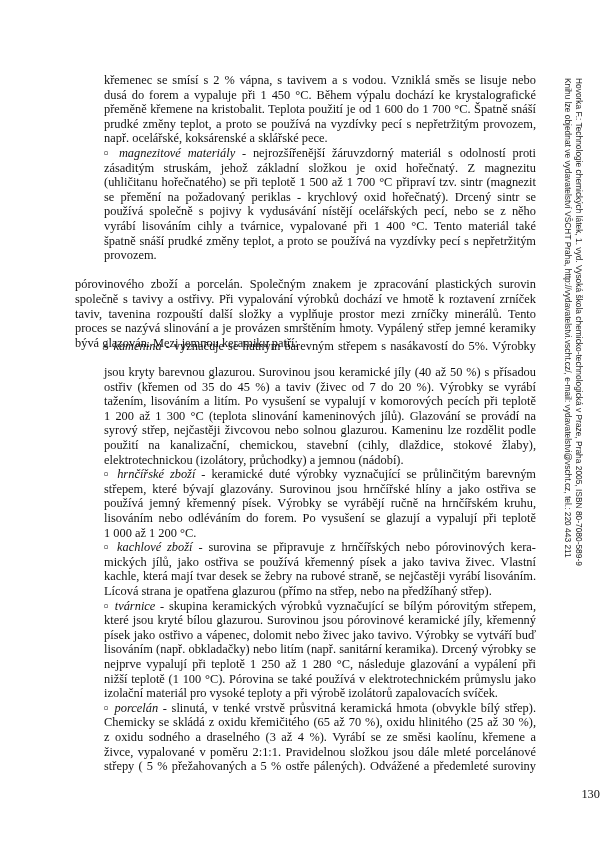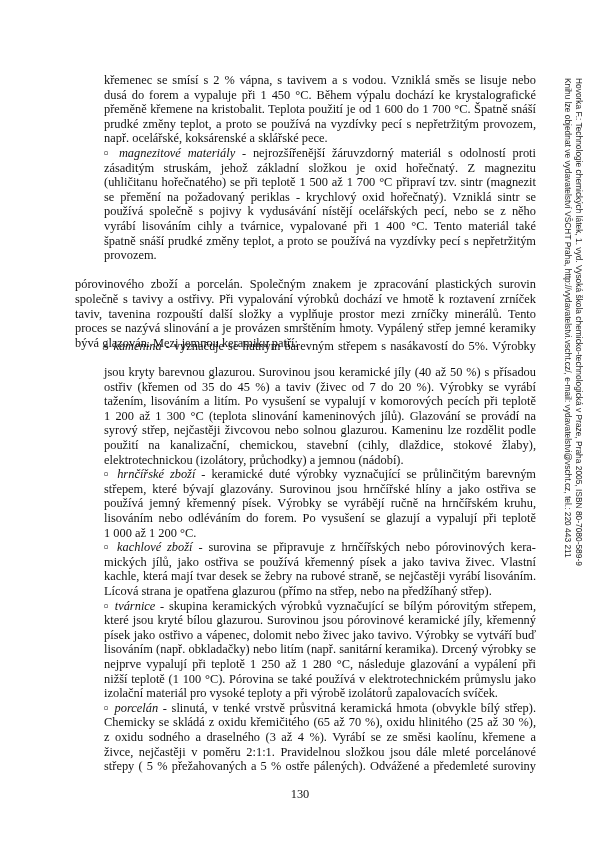--- a/index.html
+++ b/index.html
@@ -28,21 +28,21 @@
     width:560px;
     transform-origin: 0 0;
     transform: rotate(90deg) translateY(-32px);
     font-family: "Liberation Sans", "DejaVu Sans", sans-serif;
     font-size:8.4px;
     line-height:11px;
     color:#222;
     white-space:nowrap;
   }
   .pagenum {
-    position:absolute; left:0; width:600px; top:787px; text-align:center;
+    position:absolute; left:0; width:600px; top:787px; text-align:right;
     font-family: "Liberation Serif", "DejaVu Serif", serif;
     font-size:12.4px; color:#111;
   }
 </style>
 </head>
 <body>
 
 <div class="page">
 
   <div class="ln ind" style="top:73px">křemenec se smísí s 2 % vápna, s tavivem a s vodou. Vzniklá směs se lisuje nebo</div>
@@ -50,21 +50,21 @@
   <div class="ln ind" style="top:102.2px">přeměně křemene na kristobalit. Teplota použití je od 1 600 do 1 700 °C. Špatně snáší</div>
   <div class="ln ind" style="top:116.8px">prudké změny teplot, a proto se používá na vyzdívky pecí s nepřetržitým provozem,</div>
   <div class="ln ind last" style="top:131.4px">např. ocelářské, koksárenské a sklářské pece.</div>
 
   <div class="ln ind" style="top:146px">
     <span>▫</span>
     <span class="i">magnezitové materiály</span><span> - nejrozšířenější žáruvzdorný materiál s odolností proti</span>
   </div>
   <div class="ln ind" style="top:160.6px">zásaditým struskám, jehož základní složkou je oxid hořečnatý. Z magnezitu</div>
   <div class="ln ind" style="top:175.2px">(uhličitanu hořečnatého) se při teplotě 1 500 až 1 700 °C připraví tzv. sintr (magnezit</div>
-  <div class="ln ind" style="top:189.8px">se přemění na požadovaný periklas - krychlový oxid hořečnatý). Vzniklá sintr se</div>
+  <div class="ln ind" style="top:189.8px">se přemění na požadovaný periklas - krychlový oxid hořečnatý). Drcený sintr se</div>
   <div class="ln ind" style="top:204.4px">používá společně s pojivy k vydusávání nístějí ocelářských pecí, nebo se z něho</div>
   <div class="ln ind" style="top:219px">vyrábí lisováním cihly a tvárnice, vypalované při 1 400 °C. Tento materiál také</div>
   <div class="ln ind" style="top:233.6px">špatně snáší prudké změny teplot, a proto se používá na vyzdívky pecí s nepřetržitým</div>
   <div class="ln ind last" style="top:248.2px">provozem.</div>
 
   <div class="ln out" style="top:277.4px">pórovinového zboží a porcelán. Společným znakem je zpracování plastických surovin</div>
   <div class="ln out" style="top:292px">společně s tavivy a ostřivy. Při vypalování výrobků dochází ve hmotě k roztavení zrníček</div>
   <div class="ln out" style="top:306.6px">taviv, tavenina rozpouští další složky a vyplňuje prostor mezi zrníčky minerálů. Tento</div>
   <div class="ln out" style="top:321.2px">proces se nazývá slinování a je provázen smrštěním hmoty. Vypálený střep jemné keramiky</div>
   <div class="ln out last" style="top:335.8px">bývá glazován. Mezi jemnou keramiku patří:</div>
@@ -108,21 +108,21 @@
   <div class="ln ind" style="top:657px">nejprve vypalují při teplotě 1 250 až 1 280 °C, následuje glazování a vypálení při</div>
   <div class="ln ind" style="top:671.6px">nižší teplotě (1 100 °C). Pórovina se také používá v elektrotechnickém průmyslu jako</div>
   <div class="ln ind last" style="top:686.2px">izolační materiál pro vysoké teploty a při výrobě izolátorů zapalovacích svíček.</div>
 
   <div class="ln ind" style="top:700.8px">
     <span>▫</span>
     <span class="i">porcelán</span><span> - slinutá, v tenké vrstvě průsvitná keramická hmota (obvykle bílý střep).</span>
   </div>
   <div class="ln ind" style="top:715.4px">Chemicky se skládá z oxidu křemičitého (65 až 70 %), oxidu hlinitého (25 až 30 %),</div>
   <div class="ln ind" style="top:730px">z oxidu sodného a draselného (3 až 4 %). Vyrábí se ze směsi kaolínu, křemene a</div>
-  <div class="ln ind" style="top:744.6px">živce, nejčastěji v poměru 2:1:1. Pravidelnou složkou jsou dále mleté porcelánové</div>
+  <div class="ln ind" style="top:744.6px">živce, vypalované v poměru 2:1:1. Pravidelnou složkou jsou dále mleté porcelánové</div>
   <div class="ln ind" style="top:759.2px">střepy ( 5 % přežahovaných a 5 % ostře pálených). Odvážené a předemleté suroviny</div>
 
   <div class="pagenum">130</div>
 
   <div class="side">
     <div>Hovorka F.: Technologie chemických látek, 1. vyd. Vysoká škola chemicko-technologická v Praze, Praha 2005, ISBN 80-7080-589-9</div>
     <div>Knihu lze objednat ve vydavatelství VŠCHT Praha, http://vydavatelstvi.vscht.cz/, e-mail: vydavatelstvi@vscht.cz, tel.: 220 443 211</div>
   </div>
 </div>
 

